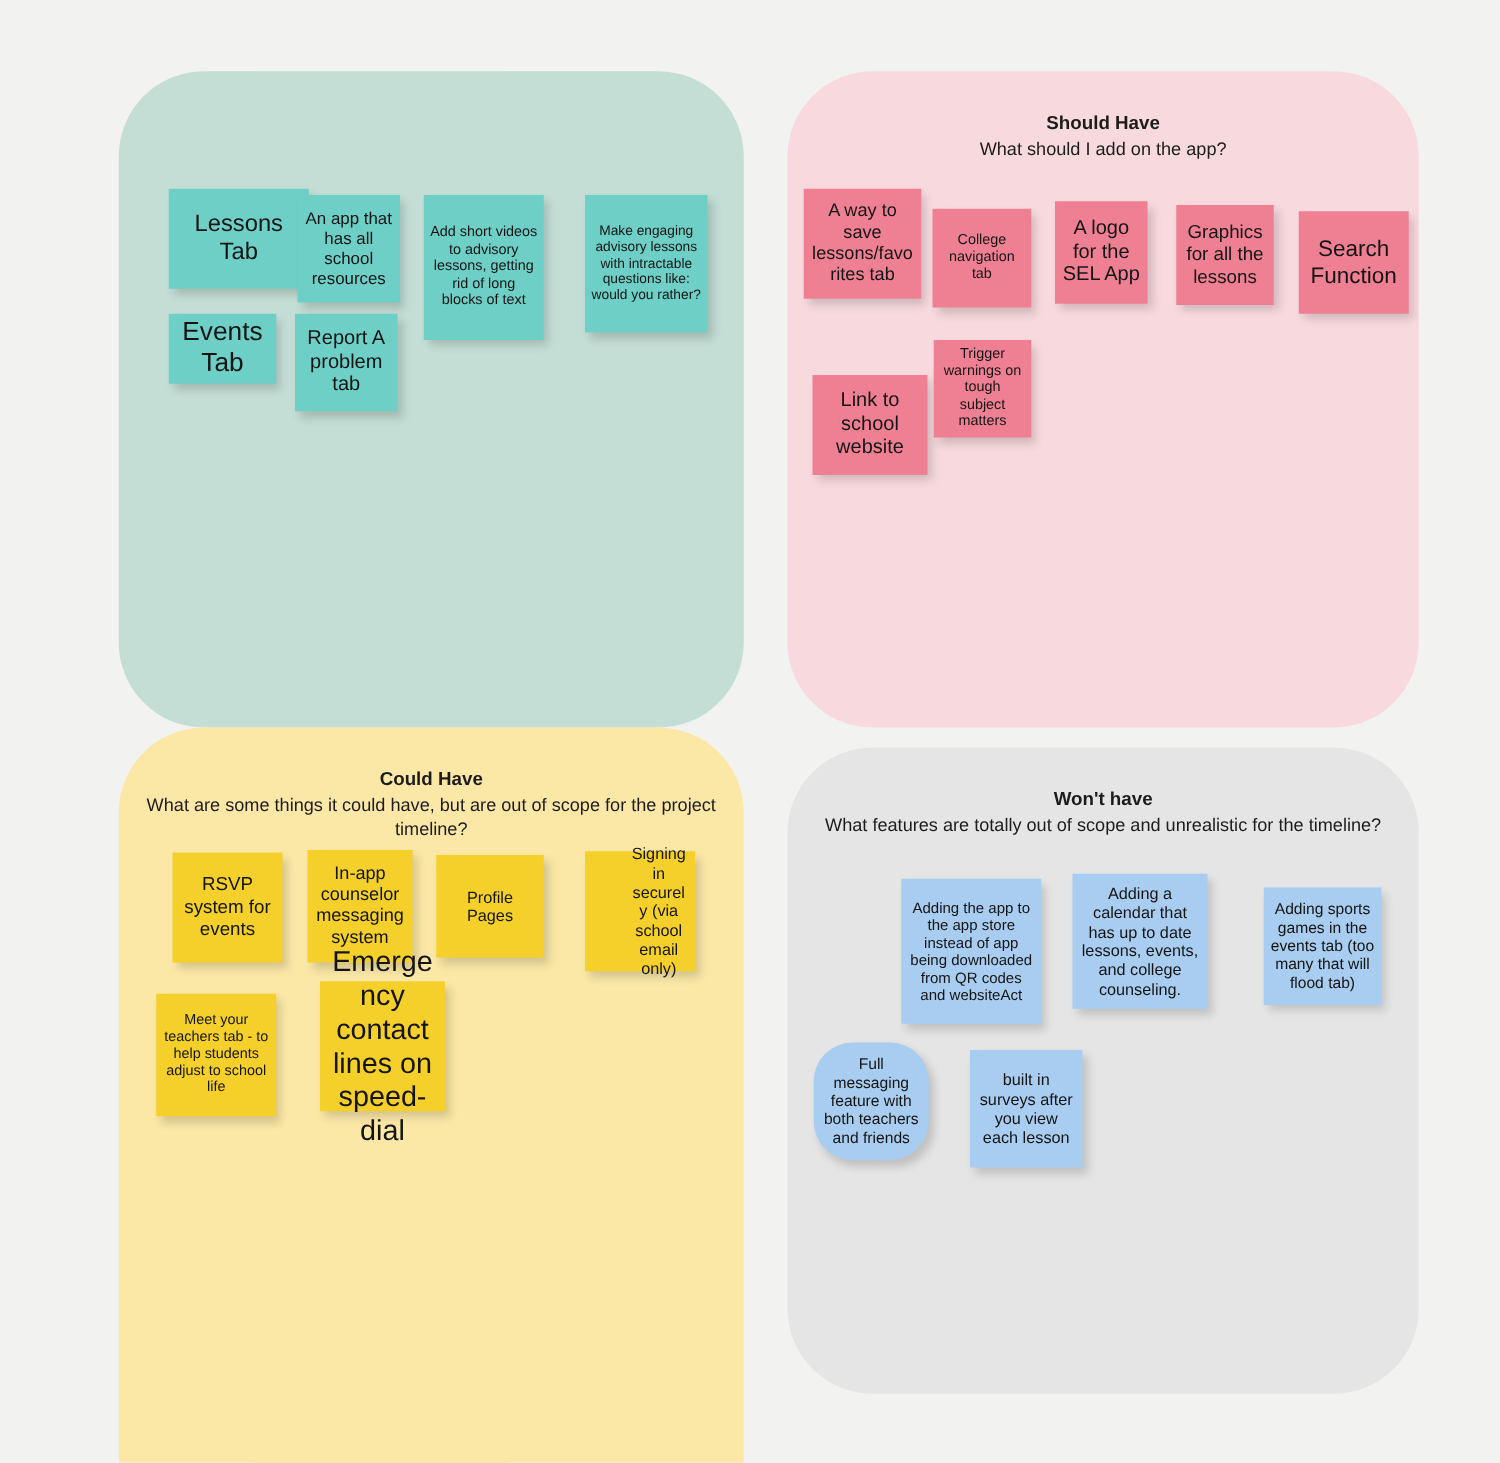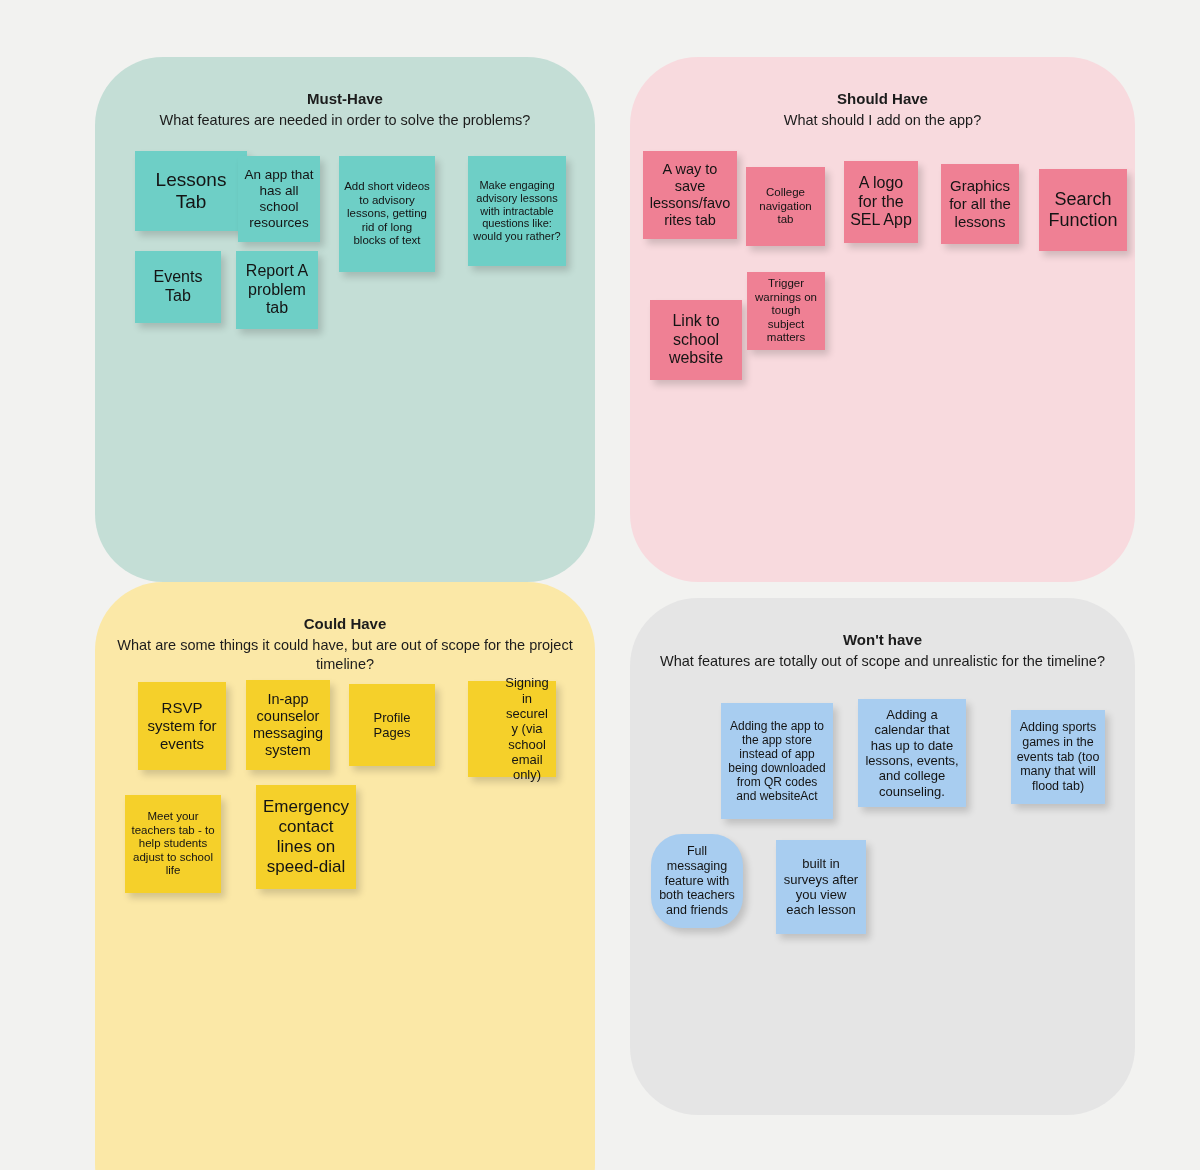--- a/index.html
+++ b/index.html
@@ -89,57 +89,53 @@
   .note.teal   { background: #6ecfc6; }
   .note.pink   { background: #ef8094; }
   .note.yellow { background: #f5d02a; }
   .note.blue   { background: #a8cdf0; }
 
   
   .n-lessons-tab   { left: 40px;  top: 94px;  width: 112px;  height: 80px;  font-size: 19px; }
   .n-app-resources { left: 143px; top: 99px;  width: 82px;  height: 86px;  font-size: 13.5px; }
   .n-short-videos  { left: 244px; top: 99px;  width: 96px;  height: 116px; font-size: 11.5px; }
   .n-engaging      { left: 373px; top: 99px;  width: 98px;  height: 110px; font-size: 11px; }
-  .n-events-tab    { left: 40px;  top: 194px; width: 86px;  height: 72px;  font-size: 16px; }
+  .n-events-tab    { left: 40px;  top: 194px; width: 86px;  height: 56px;  font-size: 21px; }
   .n-report        { left: 141px; top: 194px; width: 82px;  height: 78px;  font-size: 16px; }
 
   
   .n-save-fav      { left: 13px;  top: 94px;  width: 94px;  height: 88px;  font-size: 14.5px; }
   .n-college-nav   { left: 116px; top: 110px; width: 79px;  height: 79px;  font-size: 11.5px; }
   .n-logo-sel      { left: 214px; top: 104px; width: 74px;  height: 82px;  font-size: 16px; }
   .n-graphics      { left: 311px; top: 107px; width: 78px;  height: 80px;  font-size: 15px; }
   .n-search-func   { left: 409px; top: 112px; width: 88px;  height: 82px;  font-size: 18px; }
   .n-link-school   { left: 20px;  top: 208px; width: 92px;  height: 80px;  font-size: 16px; margin-top: 35px; }
   .n-trigger-warn  { left: 117px; top: 215px; width: 78px;  height: 78px;  font-size: 11.5px; }
 
   
   .n-rsvp          { left: 43px;  top: 100px; width: 88px;  height: 88px;  font-size: 15px; }
   .n-counselor     { left: 151px; top: 98px;  width: 84px;  height: 90px;  font-size: 14.5px; }
   .n-profile-pages { left: 254px; top: 102px; width: 86px;  height: 82px;  font-size: 13px; justify-content: center; }
   .n-signing-in    { left: 373px; top: 99px;  width: 88px;  height: 96px;  font-size: 13px; padding-left: 35px; }
   .n-meet-teachers { left: 30px;  top: 213px; width: 96px;  height: 98px;  font-size: 11.5px; }
-  .n-emergency     { left: 161px; top: 203px; width: 100px; height: 104px; font-size: 17px; align-items: center; }
+  .n-emergency     { left: 161px; top: 203px; width: 100px; height: 104px; font-size: 23px; align-items: center; }
 
   
   .n-app-store     { left: 91px;  top: 105px; width: 112px; height: 116px; font-size: 12px; }
   .n-calendar      { left: 228px; top: 101px; width: 108px; height: 108px; font-size: 13px; }
   .n-sports        { left: 381px; top: 112px; width: 94px;  height: 94px;  font-size: 12.5px; }
   .n-full-msg      { left: 21px;  top: 236px; width: 92px;  height: 94px;  font-size: 12.5px; border-radius: 31px; }
   .n-surveys       { left: 146px; top: 242px; width: 90px;  height: 94px;  font-size: 13px; }
 </style>
 </head>
 <body>
 
 <div id="board">
 
   <section class="quadrant q-must">
-    <div class="q-header">
-      <div class="q-title">Must-Have</div>
-      <div class="q-sub">What features are needed in order to solve the problems?</div>
-    </div>
     <div class="notes">
       <div class="note teal n-lessons-tab">
         <span>Lessons Tab</span>
       </div>
       <div class="note teal n-app-resources">
         <span>An app that has all school resources</span>
       </div>
       <div class="note teal n-short-videos">
         <span>Add short videos to advisory lessons, getting rid of long blocks of text</span>
       </div>

